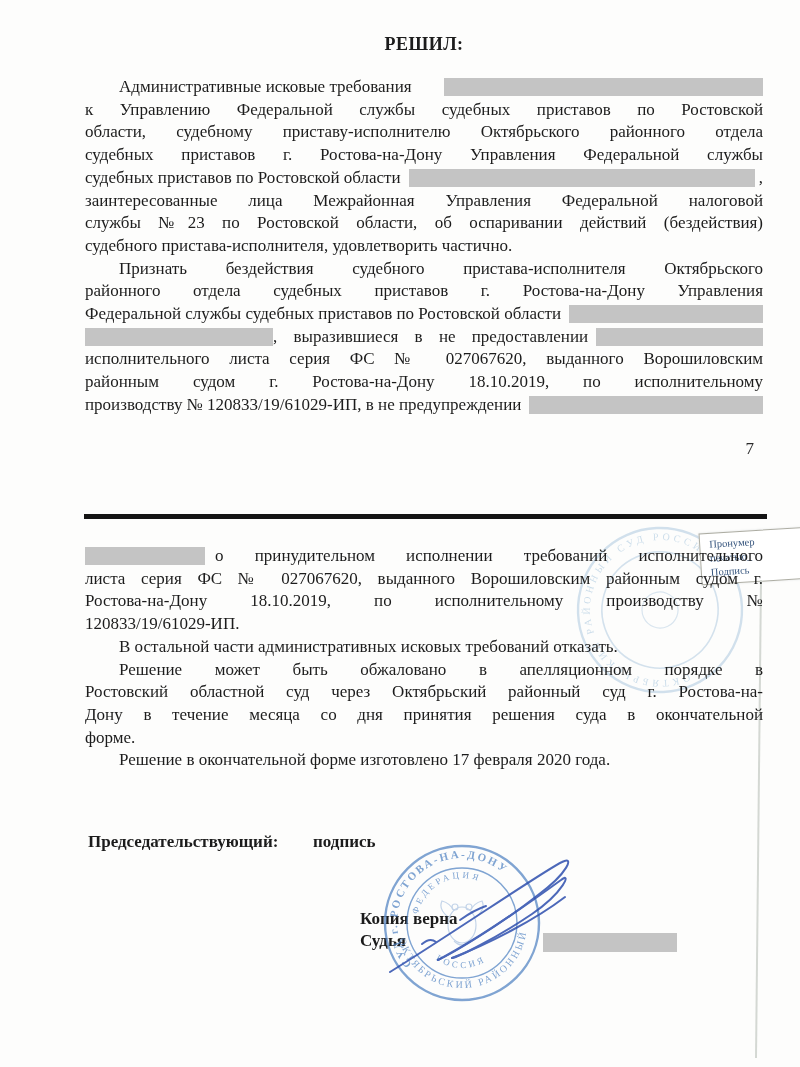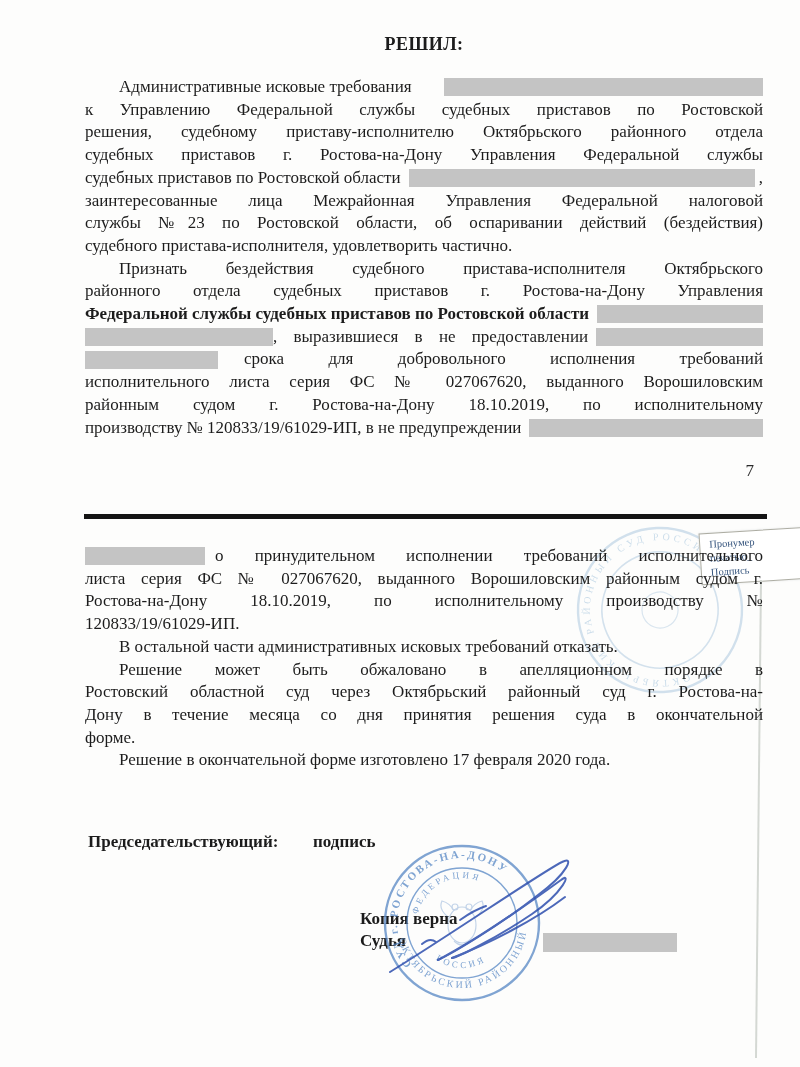--- a/index.html
+++ b/index.html
@@ -51,44 +51,40 @@
 <body>
 
 <div class="flow" id="page1-flow">
   <div class="heading">РЕШИЛ:</div>
   <div id="p1-lines">
       <div class="line flex" style="padding-left: 34px; gap: 24px;">
         <span class="seg" style="margin-right: 8px;">Административные исковые требования</span>
         <span class="redact fill"></span>
       </div>
       <div class="line just">к Управлению Федеральной службы судебных приставов по Ростовской</div>
-      <div class="line just">решения, судебному приставу-исполнителю Октябрьского районного отдела</div>
+      <div class="line just">области, судебному приставу-исполнителю Октябрьского районного отдела</div>
       <div class="line just">судебных приставов г. Ростова-на-Дону Управления Федеральной службы</div>
       <div class="line flex">
         <span class="seg" style="margin-right: 8px;">судебных приставов по Ростовской области</span>
         <span class="redact fill"></span>
         <span class="seg"> ,</span>
       </div>
       <div class="line just">заинтересованные лица Межрайонная Управления Федеральной налоговой</div>
       <div class="line just">службы №23 по Ростовской области, об оспаривании действий (бездействия)</div>
       <div class="line">судебного пристава-исполнителя, удовлетворить частично.</div>
       <div class="line just ind">Признать бездействия судебного пристава-исполнителя Октябрьского</div>
       <div class="line just">районного отдела судебных приставов г. Ростова-на-Дону Управления</div>
       <div class="line flex">
-        <span class="seg" style="margin-right: 8px; font-weight: bold;">Федеральной службы судебных приставов по Ростовской области</span>
+        <span class="seg" style="margin-right: 8px;">Федеральной службы судебных приставов по Ростовской области</span>
         <span class="redact fill"></span>
       </div>
       <div class="line flex">
         <span class="redact" style="width: 188px;"></span>
         <span class="seg" style="word-spacing: 12px; margin-right: 8px;">, выразившиеся в не предоставлении</span>
         <span class="redact fill"></span>
-      </div>
-      <div class="line flex">
-        <span class="redact" style="width: 133px;"></span>
-        <span class="seg grow" style="padding-left: 26px;">срока для добровольного исполнения требований</span>
       </div>
       <div class="line just">исполнительного листа серия ФС № 027067620, выданного Ворошиловским</div>
       <div class="line just">районным судом г. Ростова-на-Дону 18.10.2019, по исполнительному</div>
       <div class="line flex">
         <span class="seg" style="margin-right: 8px;">производству № 120833/19/61029-ИП, в не предупреждении</span>
         <span class="redact fill"></span>
       </div>
     </div>
   <div class="pagenum">7</div>
 </div>

